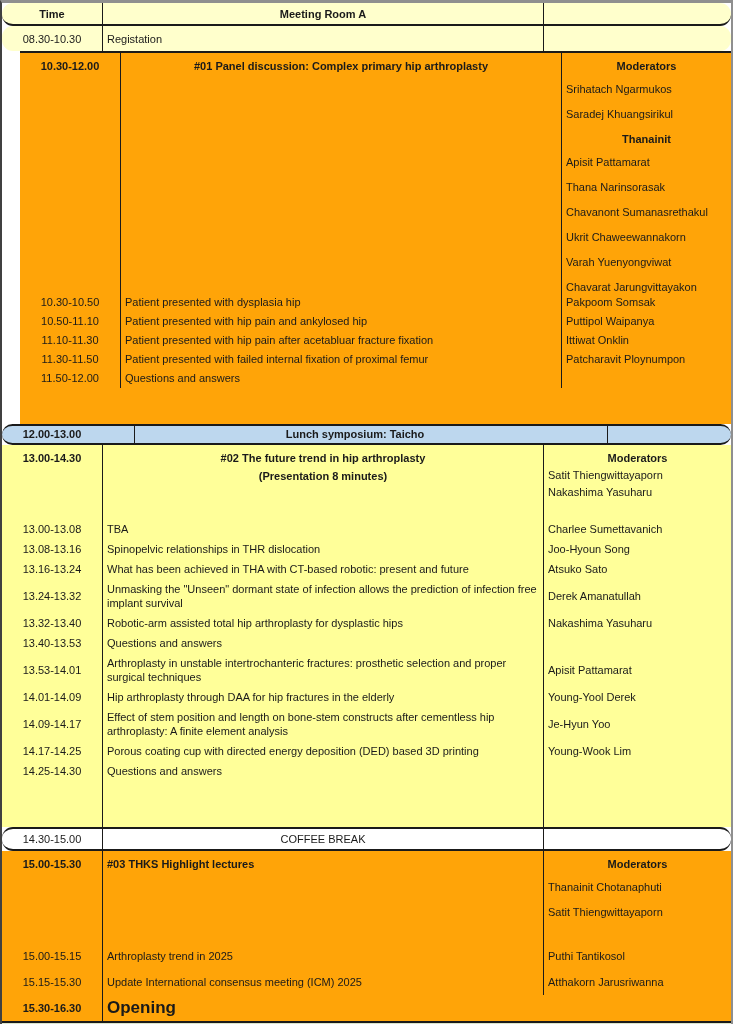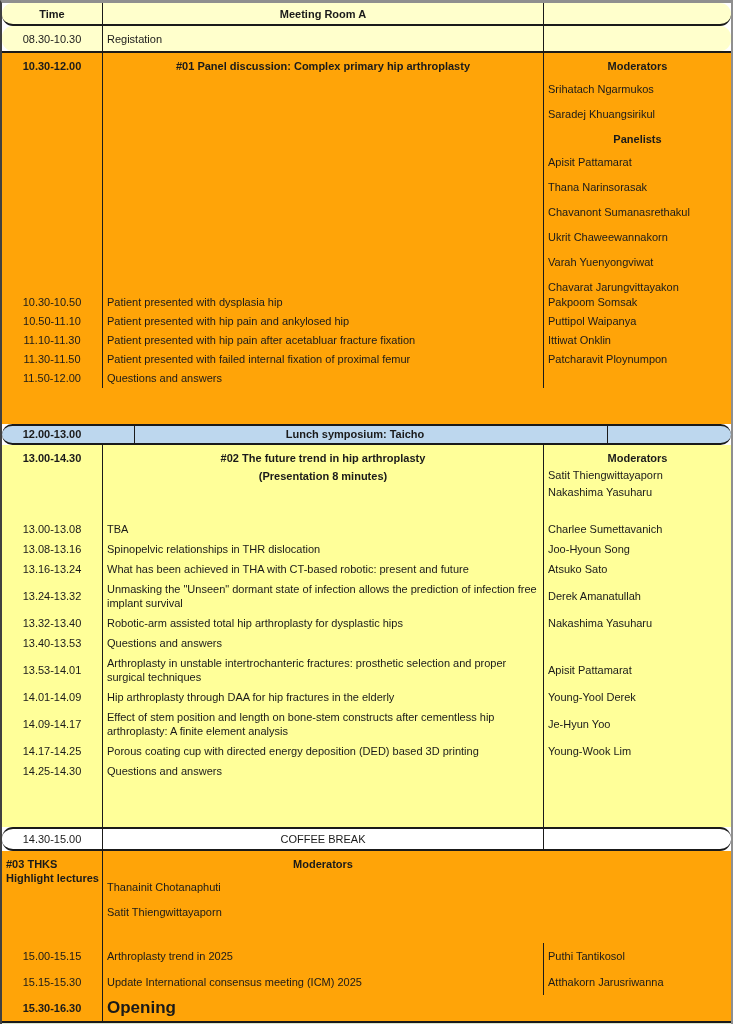--- a/index.html
+++ b/index.html
@@ -41,21 +41,21 @@
   .reg-row{ height:27px; }
   .reg-row .c{ display:flex; align-items:center; }
   .reg-row .lbl{ padding-left:4px; }
   .lunch-row{ height:22px; border-top:2px solid #1a1a1a; border-bottom:2px solid #1a1a1a;gap:32px; }
   .lunch-row .c{ display:flex; align-items:center; justify-content:center; }
   .coffee-row{ height:26px; border-top:2px solid #1a1a1a; border-bottom:2px solid #1a1a1a; }
   .coffee-row .c{ display:flex; align-items:center; justify-content:center; }
 
   
   .section{ display:flex; flex-direction:column; }
-  .s1{ height:402px; }
+  .s1{ height:402px;margin-left:18px; }
   .s1-head{ height:239px; }
   .s1-item{ height:19px; }
   .s1-item .c, .s2-item .c, .s3-item .c { display:flex; align-items:center; }
   .s2{ height:412px; }
   .s2-head{ height:74px; }
   .s2-item{ min-height:20px; }
   .filler{ flex:1 1 auto; }
   .s3{ height:170px; flex:1 1 auto; }
   .s3-head{ height:92px; }
   .s3-item{ height:26px; }
@@ -100,21 +100,21 @@
     <div class="r3 s1-head">
       <div class="c timecell top bold">10.30-12.00</div>
       <div class="c">
         <div class="session-title">#01 Panel discussion: Complex primary hip arthroplasty</div>
       </div>
       <div class="c">
         <div class="plist wide">
           <div class="role sp">Moderators</div>
           <div class="person">Srihatach Ngarmukos</div>
           <div class="person">Saradej Khuangsirikul</div>
-          <div class="role sp">Panelists</div>
+          <div class="role sp">Thanainit</div>
           <div class="person">Apisit Pattamarat</div>
           <div class="person">Thana Narinsorasak</div>
           <div class="person">Chavanont Sumanasrethakul</div>
           <div class="person">Ukrit Chaweewannakorn</div>
           <div class="person">Varah Yuenyongviwat</div>
           <div class="person">Chavarat Jarungvittayakon</div>
         </div>
       </div>
     </div>
     <div class="r3 s1-item">
@@ -228,20 +228,21 @@
   </div>
 
   <div class="r3 coffee-row bg-white">
     <div class="c">14.30-15.00</div>
     <div class="c">COFFEE BREAK</div>
     <div class="c"></div>
   </div>
 
   <div class="section s3 bg-orange">
     <div class="r3 s3-head">
+      <div class="c timecell top bold">15.00-15.30</div>
       <div class="c">
         <div class="session-title-left">#03 THKS Highlight lectures</div>
       </div>
       <div class="c">
         <div class="plist wide">
           <div class="role sp">Moderators</div>
           <div class="person">Thanainit Chotanaphuti</div>
           <div class="person">Satit Thiengwittayaporn</div>
         </div>
       </div>

